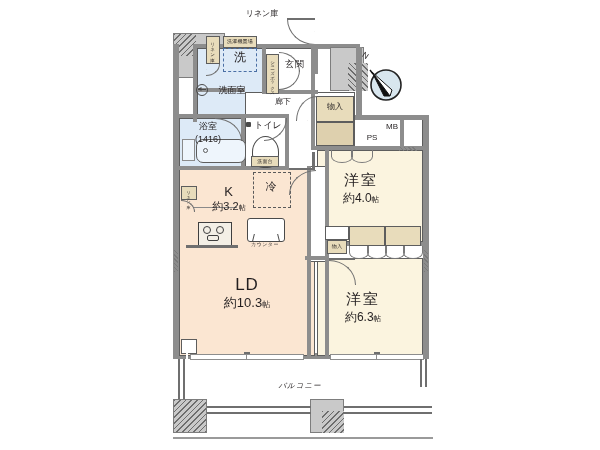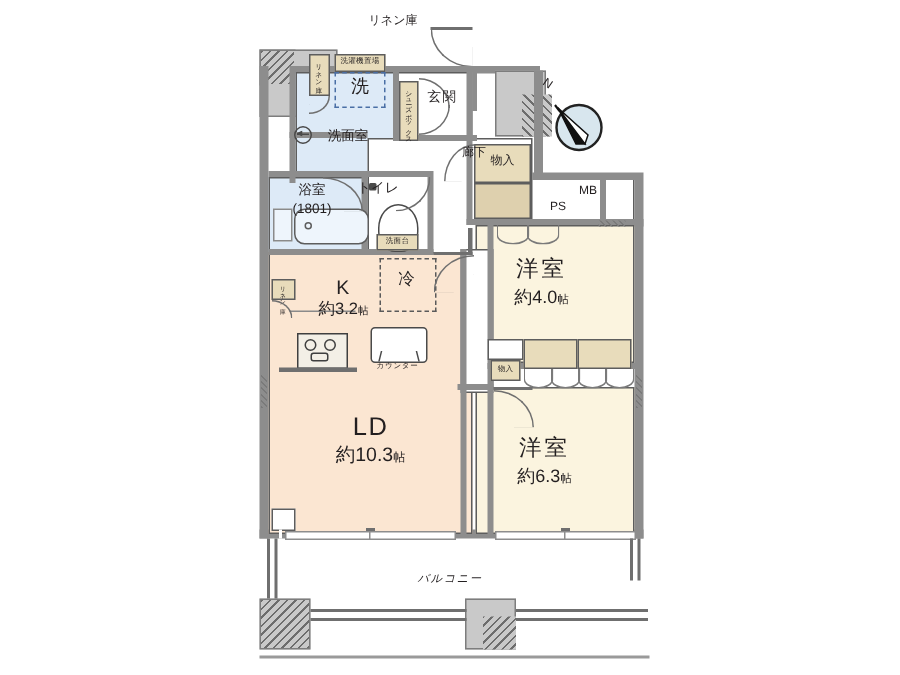--- a/index.html
+++ b/index.html
@@ -264,26 +264,26 @@
 
   <div class="line" style="left:207px;top:406px;width:104px;height:2px;"></div>
   <div class="line" style="left:207px;top:412px;width:104px;height:2px;"></div>
   <div class="line" style="left:344px;top:406px;width:88px;height:2px;"></div>
   <div class="line" style="left:344px;top:412px;width:88px;height:2px;"></div>
   <div class="line" style="left:173px;top:437px;width:260px;height:1.5px;background:#9a9a9a;"></div>
 
   <div class="lbl t-mid ctr" style="left:232px;top:86px;">洗面室</div>
 
   <div class="lbl t-mid ctr" style="left:208px;top:122px;">浴室</div>
-  <div class="lbl t-mid ctr" style="left:208px;top:135px;">(1801)</div>
-
-  <div class="lbl t-mid ctr" style="left:252px;top:121px;">トイレ</div>
+  <div class="lbl t-mid ctr" style="left:208px;top:135px;">(1416)</div>
+
+  <div class="lbl t-mid ctr" style="left:268px;top:121px;">トイレ</div>
 
   <div class="lbl t-mid ctr" style="left:295px;top:60px;letter-spacing:1px;">玄関</div>
-  <div class="lbl t-small ctr" style="left:283px;top:98px;margin-left:33px;">廊下</div>
+  <div class="lbl t-small ctr" style="left:283px;top:98px;">廊下</div>
 
   <div class="lbl t-room ctr" style="left:229px;top:185px;">K</div>
   <div class="lbl t-area ctr" style="left:229px;top:201px;"><span>約3.2</span><b>帖</b></div>
 
   <div class="lbl ctr" style="left:247px;top:276px;font-size:17px;letter-spacing:1px;">LD</div>
   <div class="lbl ctr" style="left:247px;top:296px;font-size:13px;"><span>約10.3</span><b style="font-size:8px;font-weight:normal;">帖</b></div>
 
   <div class="lbl ctr" style="left:361px;top:172px;font-size:15px;letter-spacing:2px;">洋室</div>
   <div class="lbl ctr" style="left:361px;top:192px;font-size:12px;"><span>約4.0</span><b style="font-size:7.5px;font-weight:normal;">帖</b></div>
 

